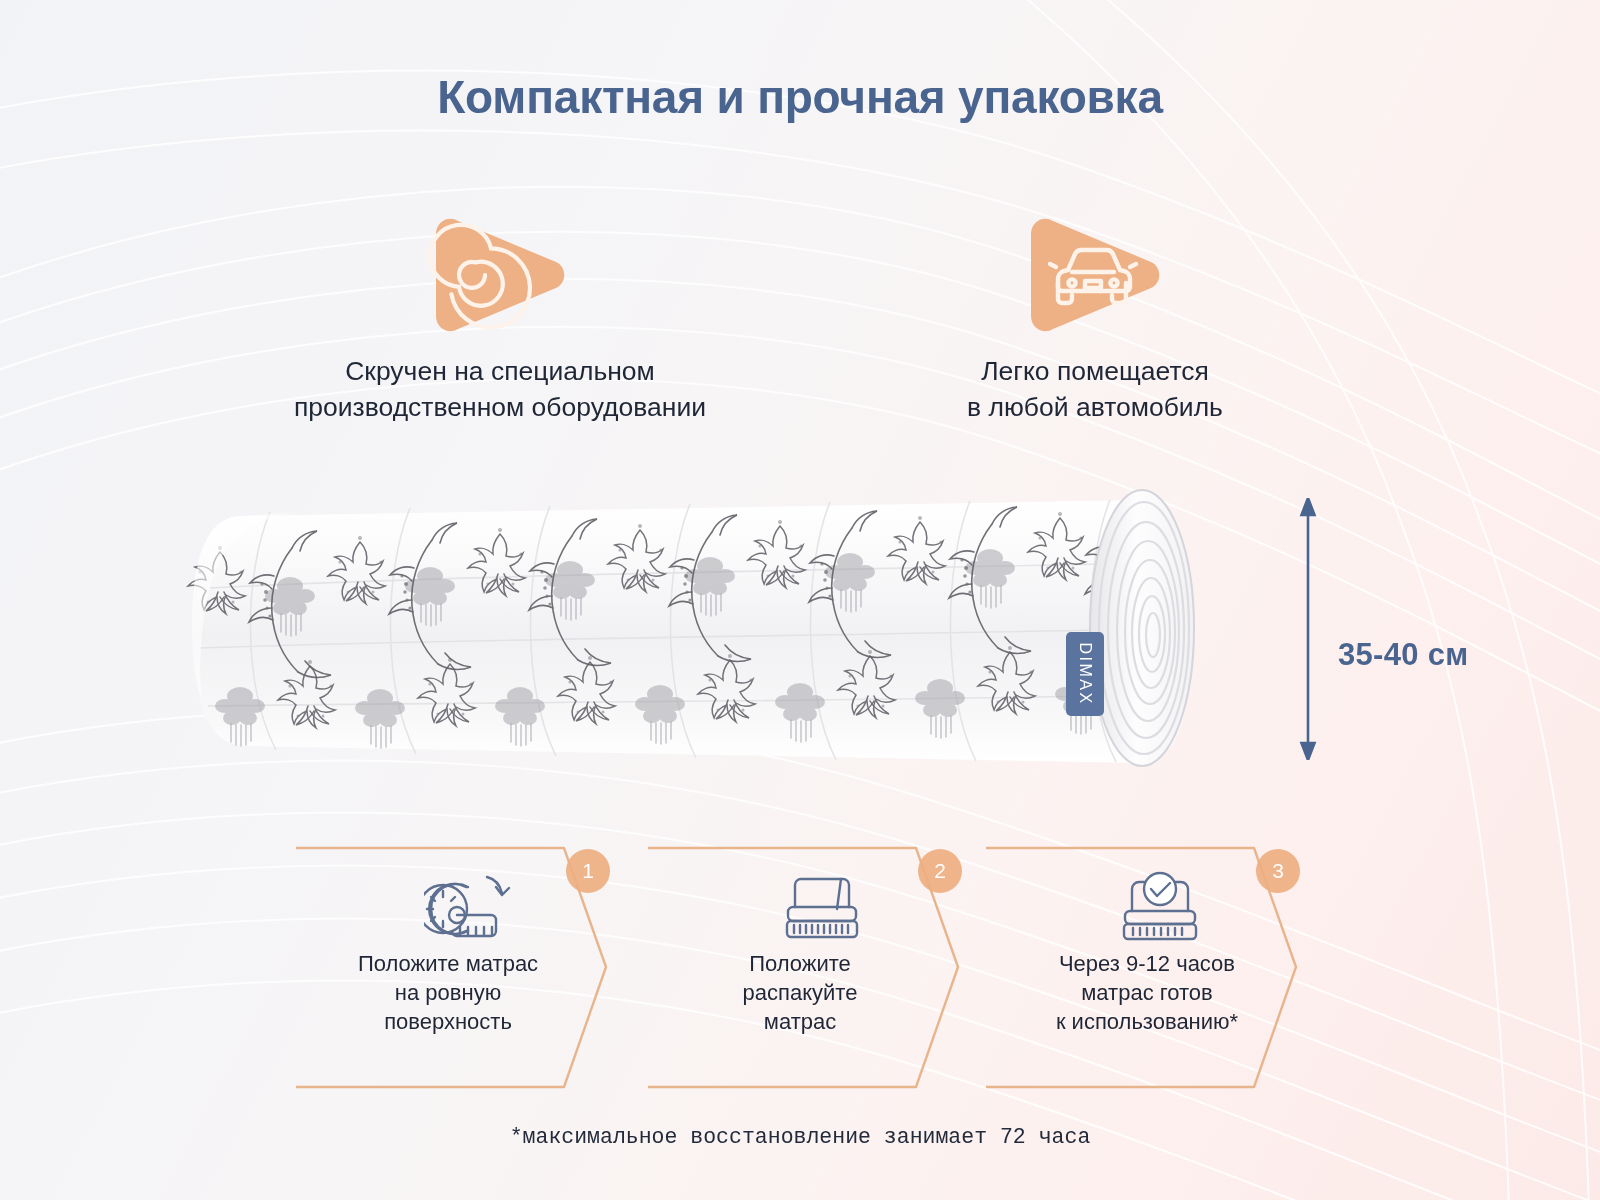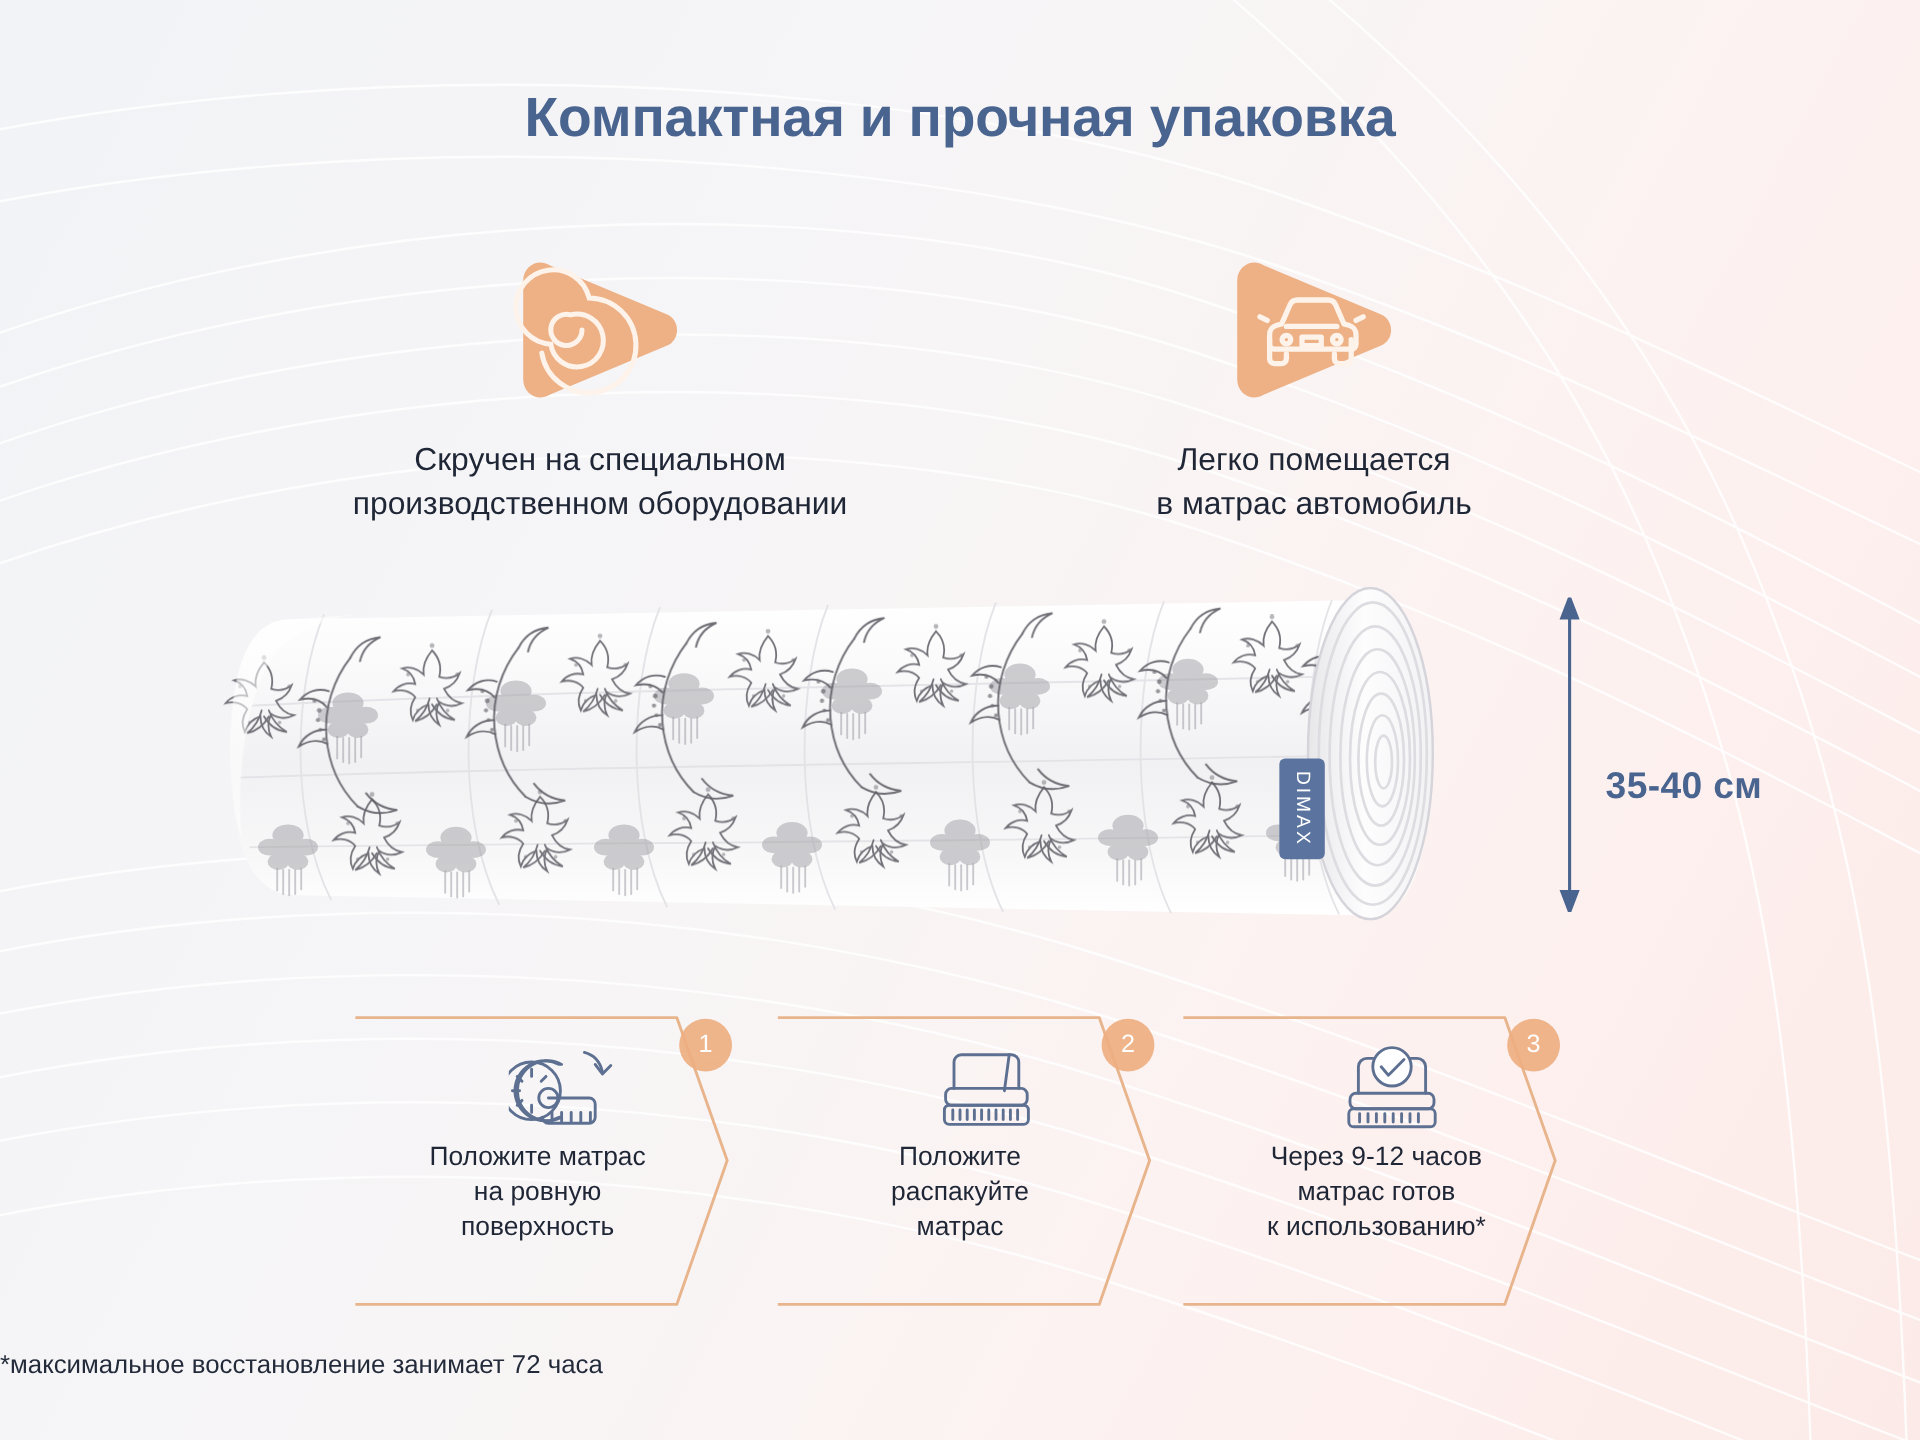--- a/index.html
+++ b/index.html
@@ -46,21 +46,21 @@
     position:relative;
     height:150px;
     display:flex; align-items:center; justify-content:center;
   }
   .tri {
     position:relative;
     width:150px; height:140px;
   }
   .tri svg { display:block; width:150px; height:140px; }
   .feature .caption {
-    margin-top:16px;
+    margin-top:4px;
     font-size:26.5px;
     line-height:1.35;
     color:#1f2636;
     white-space:pre-line;
   }
   #feature-roll { left:215px; top:200px; width:570px; }
   #feature-car  { left:885px; top:200px; width:420px; }
 
   
   #roll {
@@ -127,23 +127,24 @@
   }
   #step-1 { left:0px; }
   #step-2 { left:352px; }
   #step-3 { left:690px; }
   #step-3 .slabel { left:20px; right:46px; }
 
   
   #footnote {
     position:absolute;
     left:0; top:1125px; width:100%;
-    text-align:left;
+    text-align:center;
     font-size:21.5px;
     color:#232b3b;
+    font-family:Liberation Mono, monospace;
   }
 </style>
 </head>
 <body>
 
 <div id="stage">
 
   <div class="bg-lines">
     <svg viewBox="0 0 1600 1200" preserveAspectRatio="none">
       <g fill="none" stroke="#ffffff" stroke-width="2" opacity="0.85">
@@ -200,21 +201,21 @@
             <circle cx="52" cy="78" r="3.6"></circle>
             <circle cx="94" cy="78" r="3.6"></circle>
             <path d="M65 76 h16 v7 h-16 Z"></path>
             <path d="M36 62 l-6 -3"></path>
             <path d="M110 62 l6 -3"></path>
           </g>
         </svg>
       </div>
     </div>
     <div class="caption">Легко помещается
-в матрас автомобиль</div>
+в любой автомобиль</div>
   </div>
 
   <div id="roll">
     <svg viewBox="0 0 1075 305">
       <defs>
         <linearGradient id="fabShade" x1="0" y1="0" x2="0" y2="1">
           <stop offset="0%" stop-color="#ffffff"></stop>
           <stop offset="18%" stop-color="#fbfbfc"></stop>
           <stop offset="52%" stop-color="#f1f1f3"></stop>
           <stop offset="82%" stop-color="#f8f8f9"></stop>

